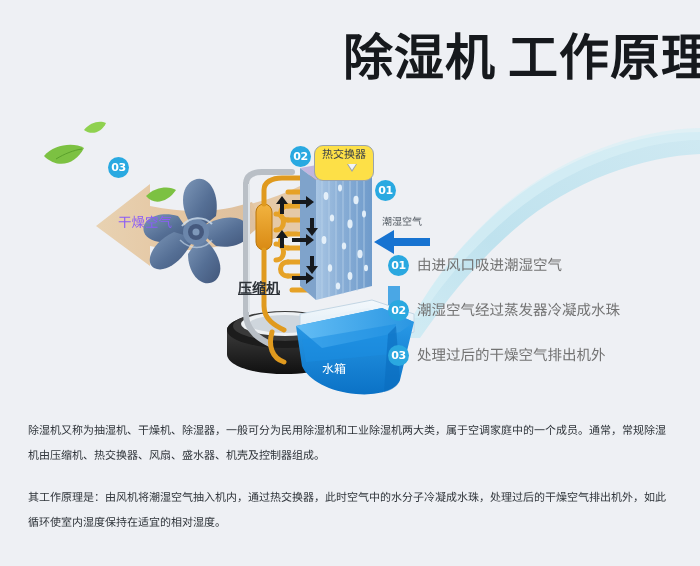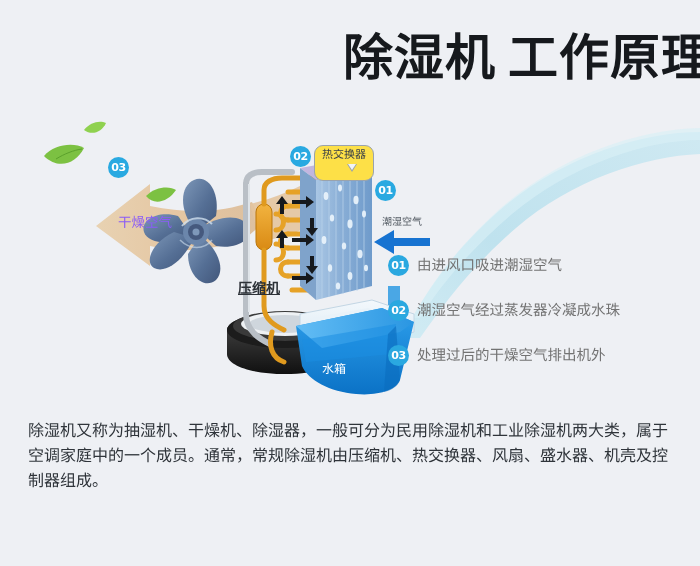--- a/index.html
+++ b/index.html
@@ -172,21 +172,21 @@
     font-family: Liberation Mono, monospace;
   }
 
   
   .body-copy {
     position: absolute;
     left: 28px;
     top: 418px;
     width: 648px;
     color: #2f343a;
-    font-size: 16px;
+    font-size: 11px;
     line-height: 25px;
   }
   .body-copy p {
     margin: 0 0 17px 0;
     text-align: left;
   }
   .body-copy p:last-child { margin-bottom: 0; }
 </style>
 </head>
 <body>
@@ -434,15 +434,16 @@
       <div class="legend-text">潮湿空气经过蒸发器冷凝成水珠</div>
     </div>
     <div class="legend-item">
       <div class="legend-badge">03</div>
       <div class="legend-text">处理过后的干燥空气排出机外</div>
     </div>
   </div>
 
   <div class="body-copy">
     <p>除湿机又称为抽湿机、干燥机、除湿器，一般可分为民用除湿机和工业除湿机两大类，属于空调家庭中的一个成员。通常，常规除湿机由压缩机、热交换器、风扇、盛水器、机壳及控制器组成。</p>
+    <p>其工作原理是：由风机将潮湿空气抽入机内，通过热交换器，此时空气中的水分子冷凝成水珠，处理过后的干燥空气排出机外，如此循环使室内湿度保持在适宜的相对湿度。</p>
   </div>
 
 </div>
 
 </body></html>

